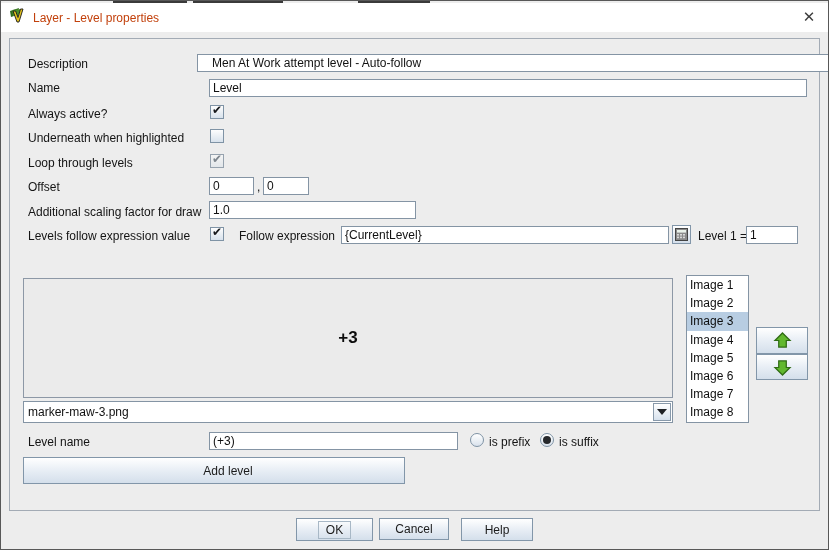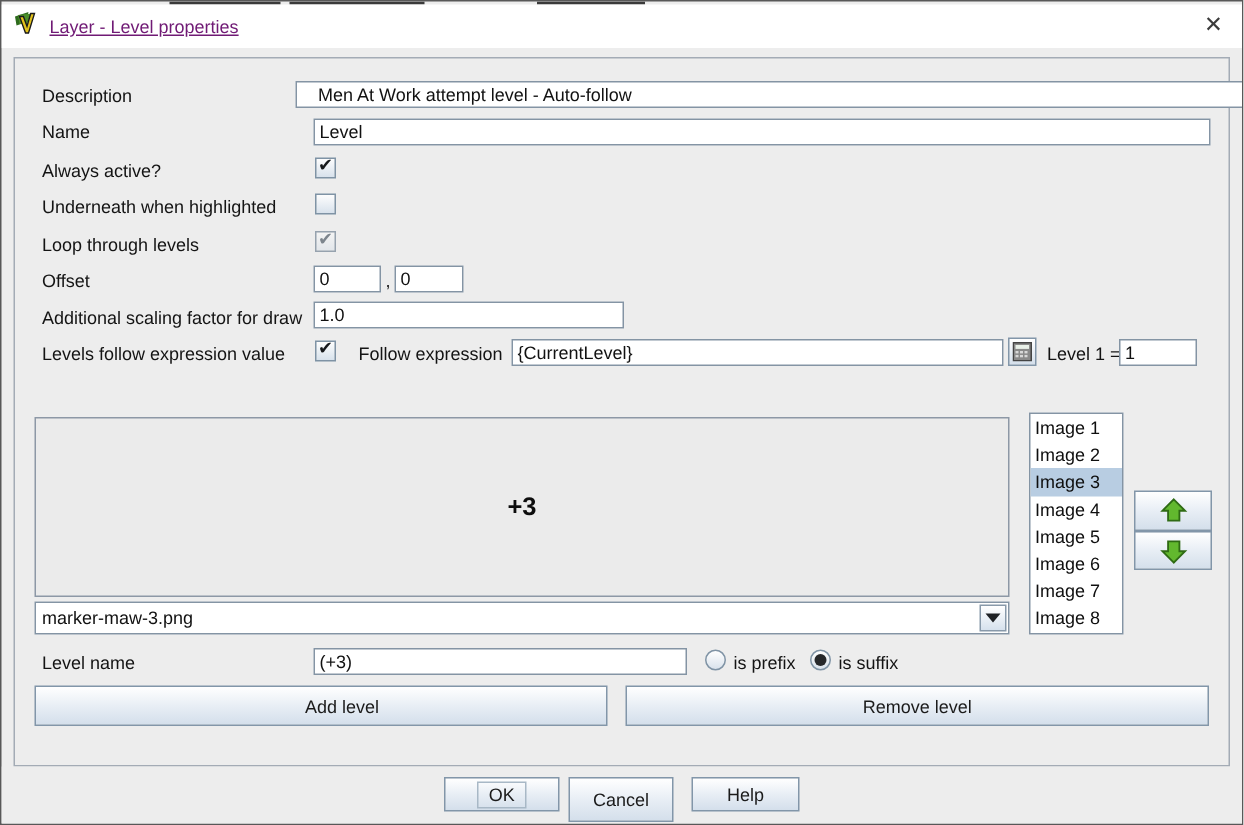--- a/index.html
+++ b/index.html
@@ -10,21 +10,21 @@
   }
   .dialog{
     position:relative;width:827px;height:548px;
     border:1px solid #585858;background:#ededed;overflow:hidden;
   }
   
   .frag{position:absolute;top:0;height:2px;background:#3a3a3a;}
 
   .titlebar{position:absolute;left:0;top:2px;width:100%;height:29px;background:#ffffff;}
   .app-icon{position:absolute;left:8px;top:5px;width:18px;height:18px;}
-  .title-text{position:absolute;left:32px;top:8px;color:#701a75;text-decoration:underline;}
+  .title-text{position:absolute;left:32px;top:8px;color:#c2410c;}
   .close-btn{
     position:absolute;right:11px;top:6px;width:16px;height:16px;
     font-size:15px;line-height:16px;text-align:center;color:#3c3c3c;cursor:default;
   }
 
   .panel{
     position:absolute;left:8px;top:37px;width:811px;height:473px;
     border:1px solid #a3abb5;background:#ededed;box-sizing:border-box;
   }
 
@@ -199,29 +199,26 @@
   <span class="lbl" style="left:27px;top:434px;">Level name</span>
   <input class="tf" style="left: 208px; top: 431px; width: 249px;" readonly="" value="(+3)">
   <span class="radio" style="left:469px;top:432px;"></span>
   <span class="lbl" style="left:488px;top:434px;">is prefix</span>
   <span class="radio selected" style="left:539px;top:432px;"></span>
   <span class="lbl" style="left:558px;top:434px;">is suffix</span>
 
   <div class="btn" style="left:22px;top:456px;width:382px;height:27px;padding-left:28px;">
     <span>Add level</span>
   </div>
-  <div class="btn" style="left:416px;top:456px;width:389px;height:27px;">
-    <span>Remove level</span>
-  </div>
 
   <div class="bottom-bar">
     <div class="btn" style="left:295px;top:7px;width:77px;height:23px;">
       <span class="focus-ring">OK</span>
     </div>
-    <div class="btn" style="left:378px;top:7px;width:70px;height:30px;">
+    <div class="btn" style="left:378px;top:7px;width:70px;height:22px;">
       <span>Cancel</span>
     </div>
     <div class="btn" style="left:460px;top:7px;width:72px;height:23px;">
       <span>Help</span>
     </div>
   </div>
 
 </div>
 
 </body></html>

